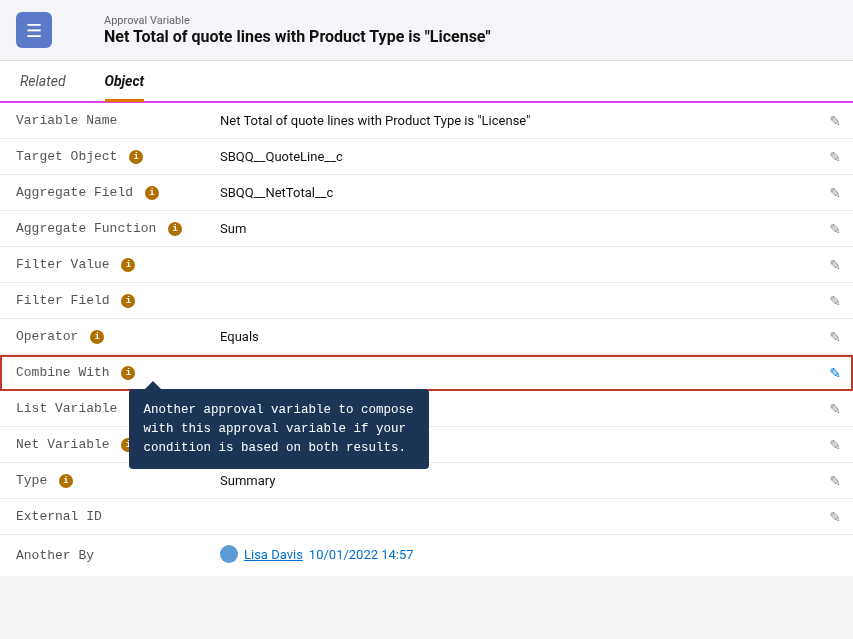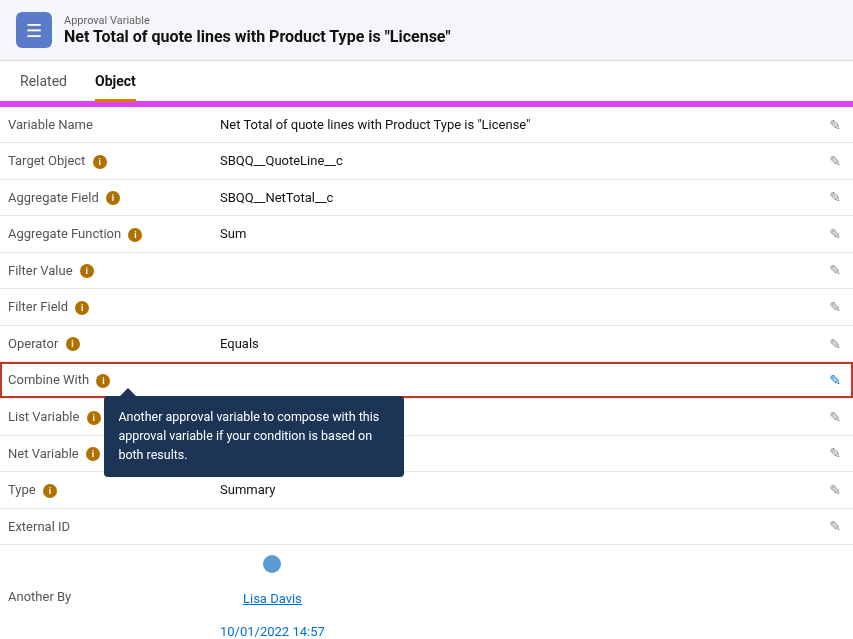--- a/index.html
+++ b/index.html
@@ -26,42 +26,44 @@
       display: flex;
       align-items: center;
       justify-content: center;
       color: white;
       font-size: 18px;
       flex-shrink: 0;
     }
     .app-header-text {
       display: flex;
       flex-direction: column;
+      margin-left: 40px;
     }
     .app-header-subtitle {
       font-size: 11px;
       color: #666;
     }
     .app-header-title {
       font-size: 16px;
       font-weight: 700;
       color: #111;
     }
 
     .main-container {
       background: white;
       margin: 0;
       padding: 0;
     }
 
     .tabs-row {
       display: flex;
-      border-bottom: 6px solid #d946ef;
+      border-bottom: 2px solid #d946ef;
       padding: 0 20px;
-      gap: 28px;
+      gap: 39px;
+      font-style: italic;
     }
     .tab {
       padding: 12px 0 10px 0;
       font-size: 14px;
       color: #555;
       cursor: pointer;
       border-bottom: 3px solid transparent;
       margin-bottom: -1px;
     }
     .tab.active {
@@ -75,25 +77,26 @@
       border-collapse: collapse;
       padding: 0 20px;
     }
     .fields-table tr {
       border-bottom: 1px solid #e8e8e8;
     }
     .fields-table tr:last-child {
       border-bottom: none;
     }
     .field-label-cell {
-      padding: 10px 20px 10px 8px;
+      padding: 10px 20px 10px 16px;
       width: 220px;
       color: #555;
       font-size: 13px;
       vertical-align: middle;
+      font-family: Liberation Mono, monospace;
     }
     .field-value-cell {
       padding: 10px 12px 10px 0;
       color: #111;
       font-size: 13px;
       vertical-align: middle;
       flex: 1;
     }
     .field-edit-cell {
       width: 36px;
@@ -159,25 +162,24 @@
       top: -8px;
       left: 16px;
       border-left: 8px solid transparent;
       border-right: 8px solid transparent;
       border-bottom: 8px solid #1c3557;
     }
 
     .avatar-link {
       display: inline-flex;
       align-items: center;
-      gap: 18px;
+      gap: 6px;
       color: #0070d2;
       text-decoration: none;
       font-size: 13px;
-      flex-direction: column;
     }
     .avatar-circle {
       width: 18px;
       height: 18px;
       border-radius: 50%;
       background: #5b9bd5;
       display: inline-block;
       flex-shrink: 0;
     }
   </style>

